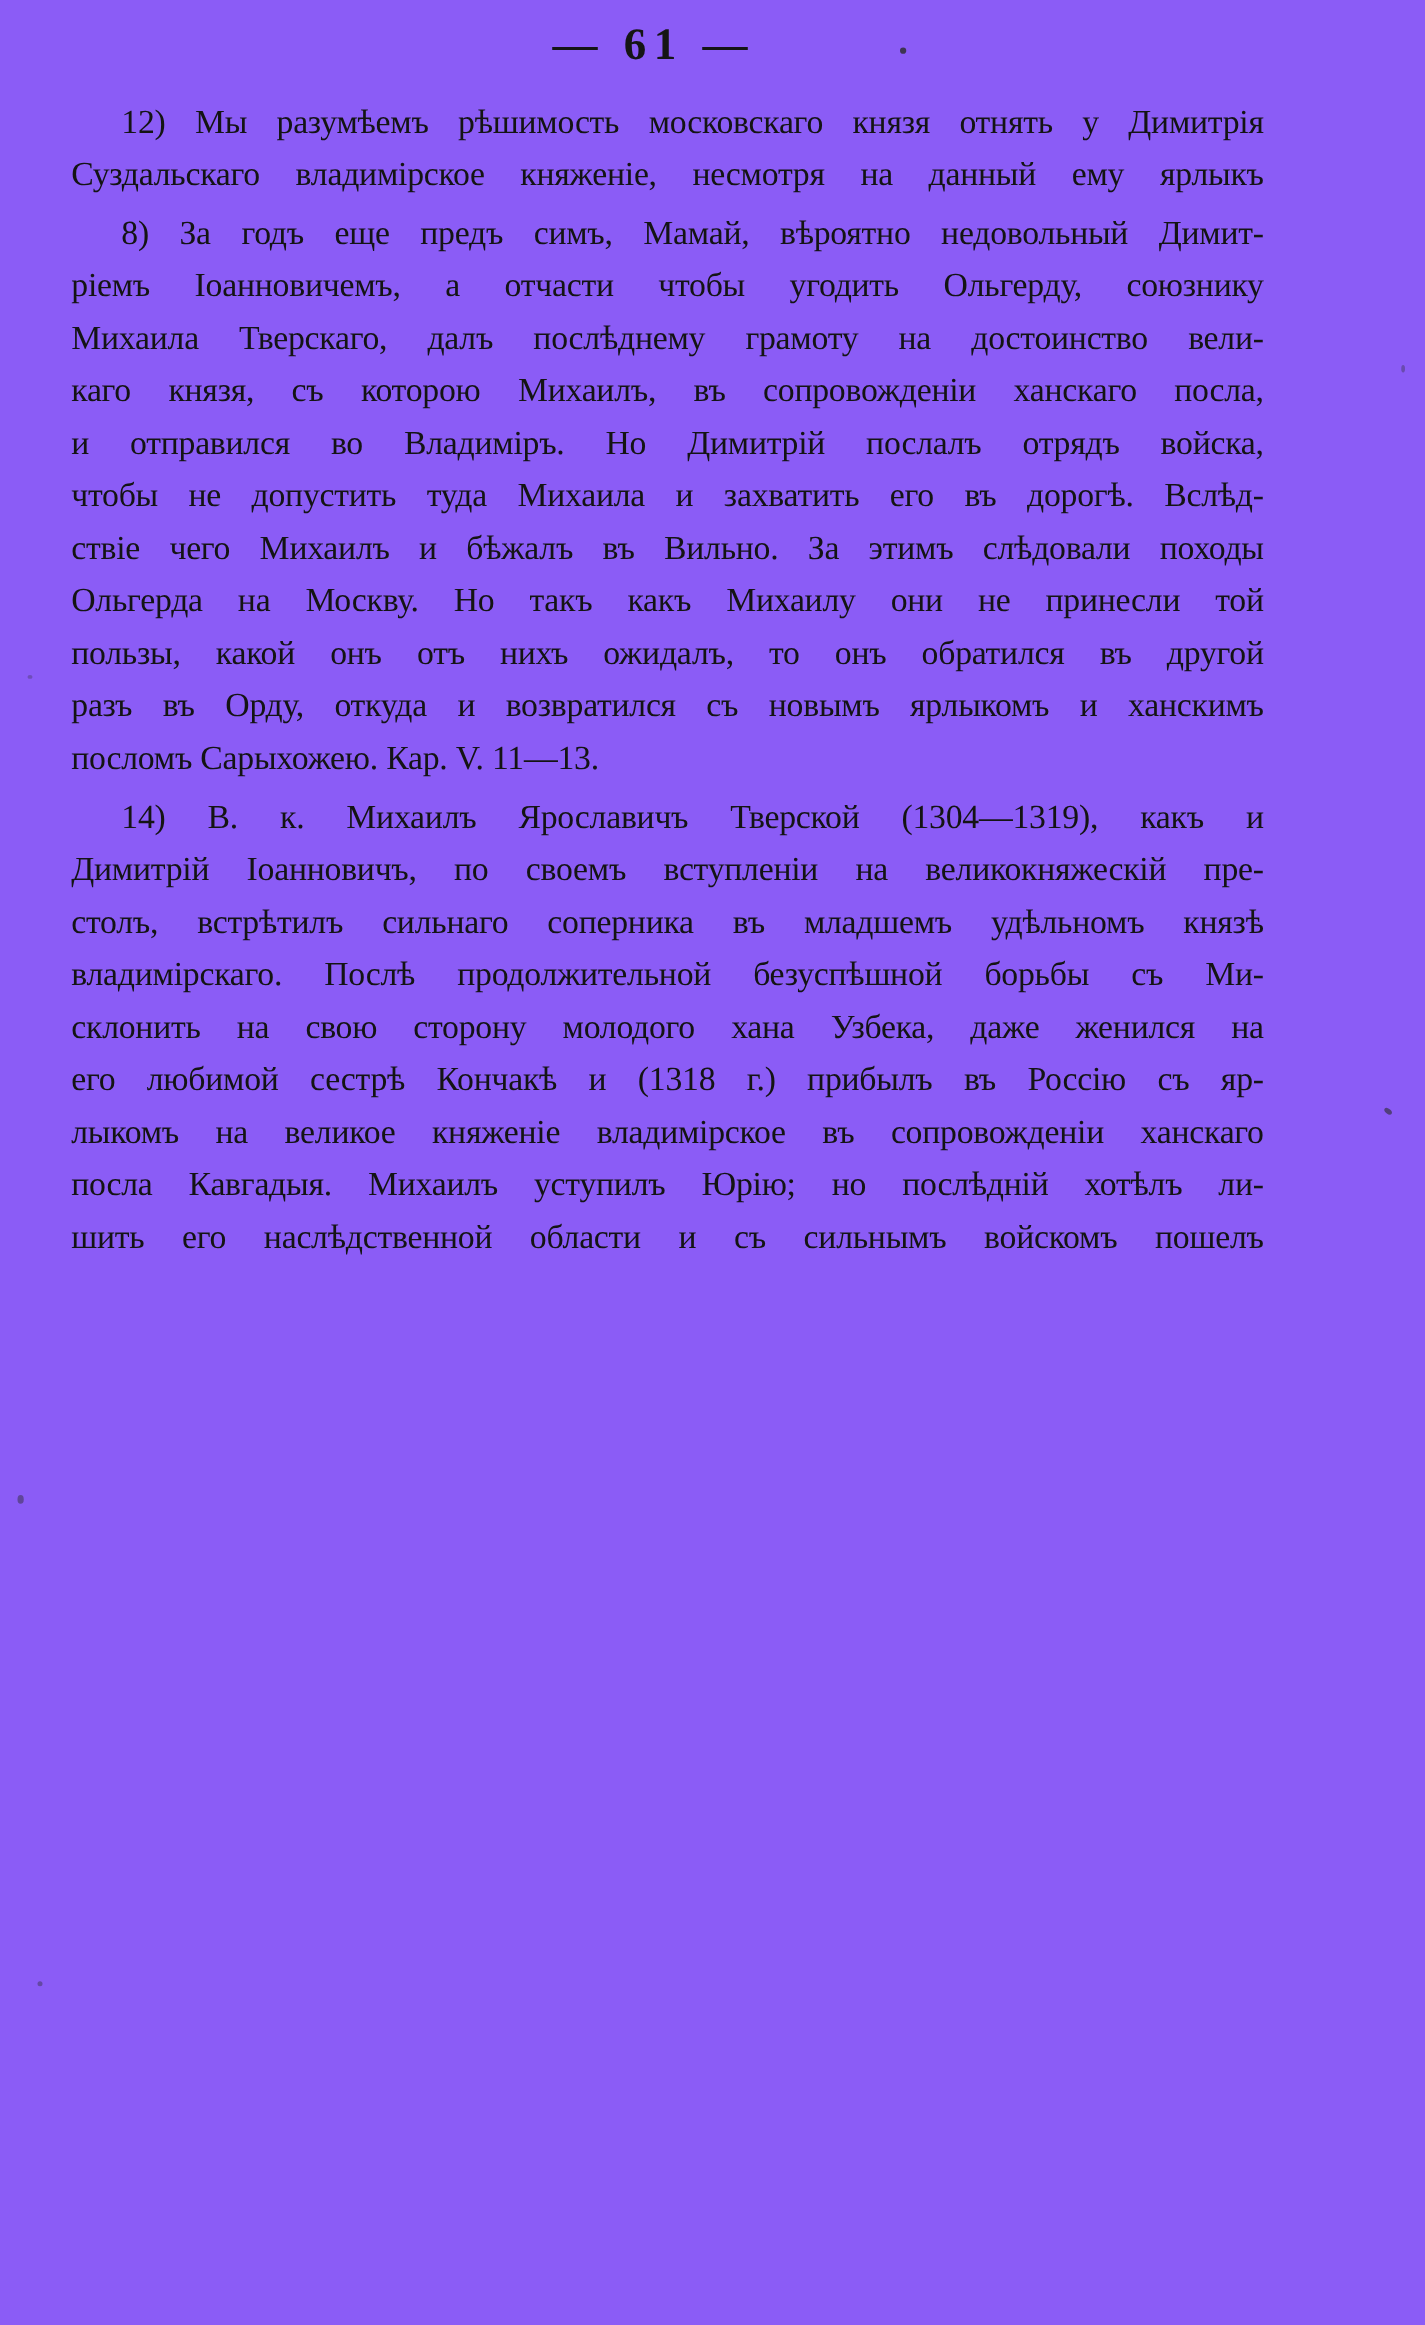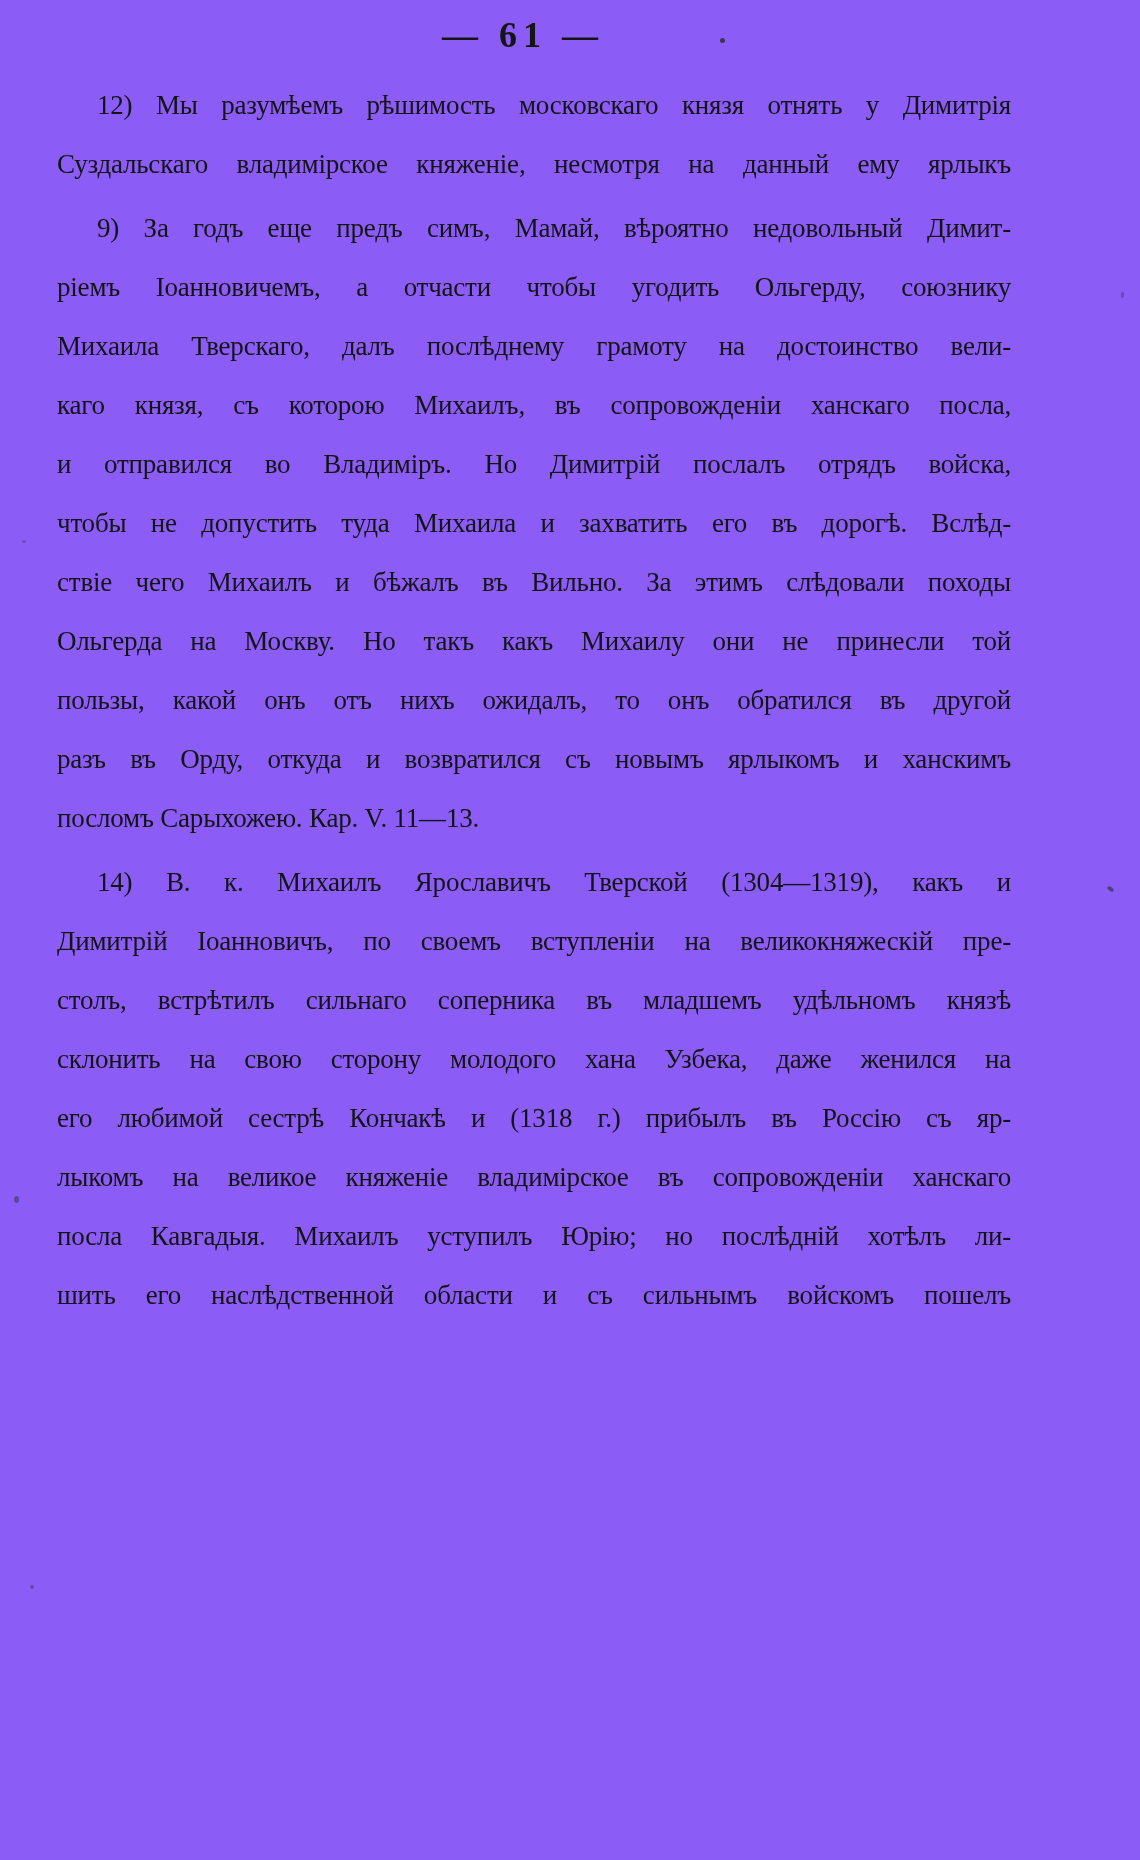--- a/index.html
+++ b/index.html
@@ -31,21 +31,21 @@
     position: absolute;
     top: 76px;
     left: 57px;
     width: 954px;
   }
   .para {
     margin: 0 0 5px 0;
   }
   .line {
     font-size: 27px;
-    line-height: 59px;
+    line-height: 42px;
     letter-spacing: -0.2px;
     text-align: justify;
     text-align-last: justify;
     color: #141414;
   }
   .line.first {
     text-indent: 40px;
   }
   .line.last {
     text-align-last: left;
@@ -68,36 +68,37 @@
 
 <div class="page">
   <div class="page-header">— 61 —</div>
 
   <div class="text-block">
       <div class="para">
         <div class="line first">12) Мы разумѣемъ рѣшимость московскаго князя отнять у Димитрія</div>
         <div class="line">Суздальскаго владимірское княженіе, несмотря на данный ему ярлыкъ</div>
       </div>
       <div class="para">
-        <div class="line first">9) За годъ еще предъ симъ, Мамай, вѣроятно недовольный Димит-</div>
+        <div class="line first">8) За годъ еще предъ симъ, Мамай, вѣроятно недовольный Димит-</div>
         <div class="line">ріемъ Іоанновичемъ, а отчасти чтобы угодить Ольгерду, союзнику</div>
         <div class="line">Михаила Тверскаго, далъ послѣднему грамоту на достоинство вели-</div>
         <div class="line">каго князя, съ которою Михаилъ, въ сопровожденіи ханскаго посла,</div>
         <div class="line">и отправился во Владиміръ. Но Димитрій послалъ отрядъ войска,</div>
         <div class="line">чтобы не допустить туда Михаила и захватить его въ дорогѣ. Вслѣд-</div>
         <div class="line">ствіе чего Михаилъ и бѣжалъ въ Вильно. За этимъ слѣдовали походы</div>
         <div class="line">Ольгерда на Москву. Но такъ какъ Михаилу они не принесли той</div>
         <div class="line">пользы, какой онъ отъ нихъ ожидалъ, то онъ обратился въ другой</div>
         <div class="line">разъ въ Орду, откуда и возвратился съ новымъ ярлыкомъ и ханскимъ</div>
         <div class="line last">посломъ Сарыхожею. Кар. V. 11—13.</div>
       </div>
       <div class="para">
         <div class="line first">14) В. к. Михаилъ Ярославичъ Тверской (1304—1319), какъ и</div>
         <div class="line">Димитрій Іоанновичъ, по своемъ вступленіи на великокняжескій пре-</div>
         <div class="line">столъ, встрѣтилъ сильнаго соперника въ младшемъ удѣльномъ князѣ</div>
+        <div class="line">владимірскаго. Послѣ продолжительной безуспѣшной борьбы съ Ми-</div>
         <div class="line">склонить на свою сторону молодого хана Узбека, даже женился на</div>
         <div class="line">его любимой сестрѣ Кончакѣ и (1318 г.) прибылъ въ Россію съ яр-</div>
         <div class="line">лыкомъ на великое княженіе владимірское въ сопровожденіи ханскаго</div>
         <div class="line">посла Кавгадыя. Михаилъ уступилъ Юрію; но послѣдній хотѣлъ ли-</div>
         <div class="line">шить его наслѣдственной области и съ сильнымъ войскомъ пошелъ</div>
       </div>
     </div>
 
   <div class="speck s1"></div>
   <div class="speck s2"></div>

